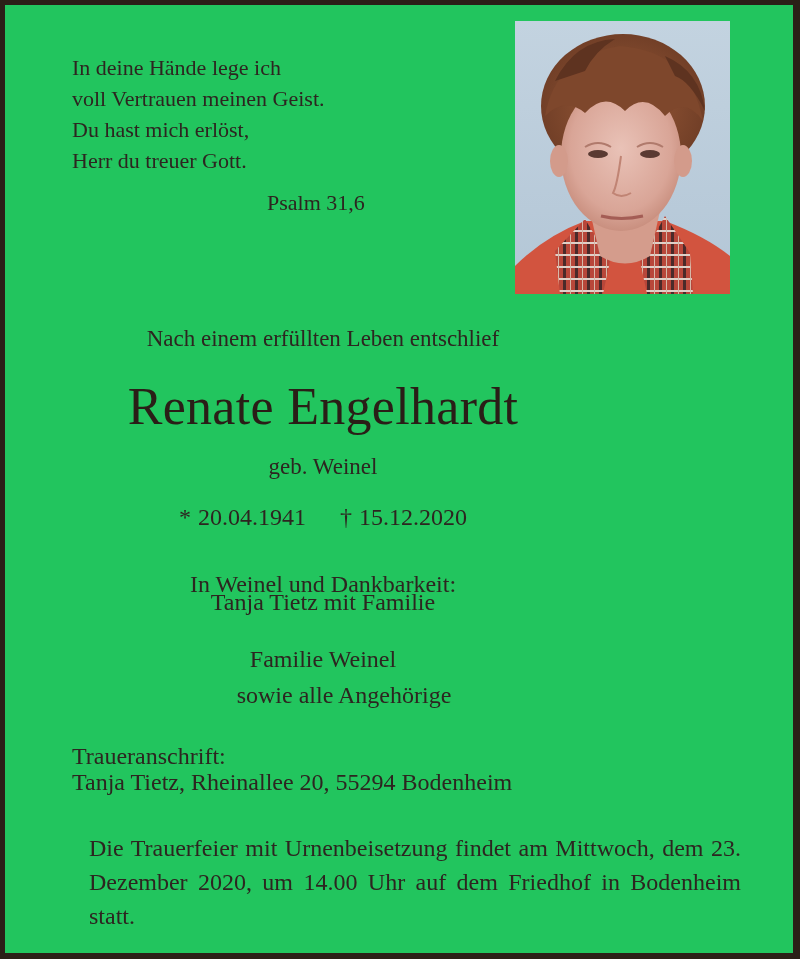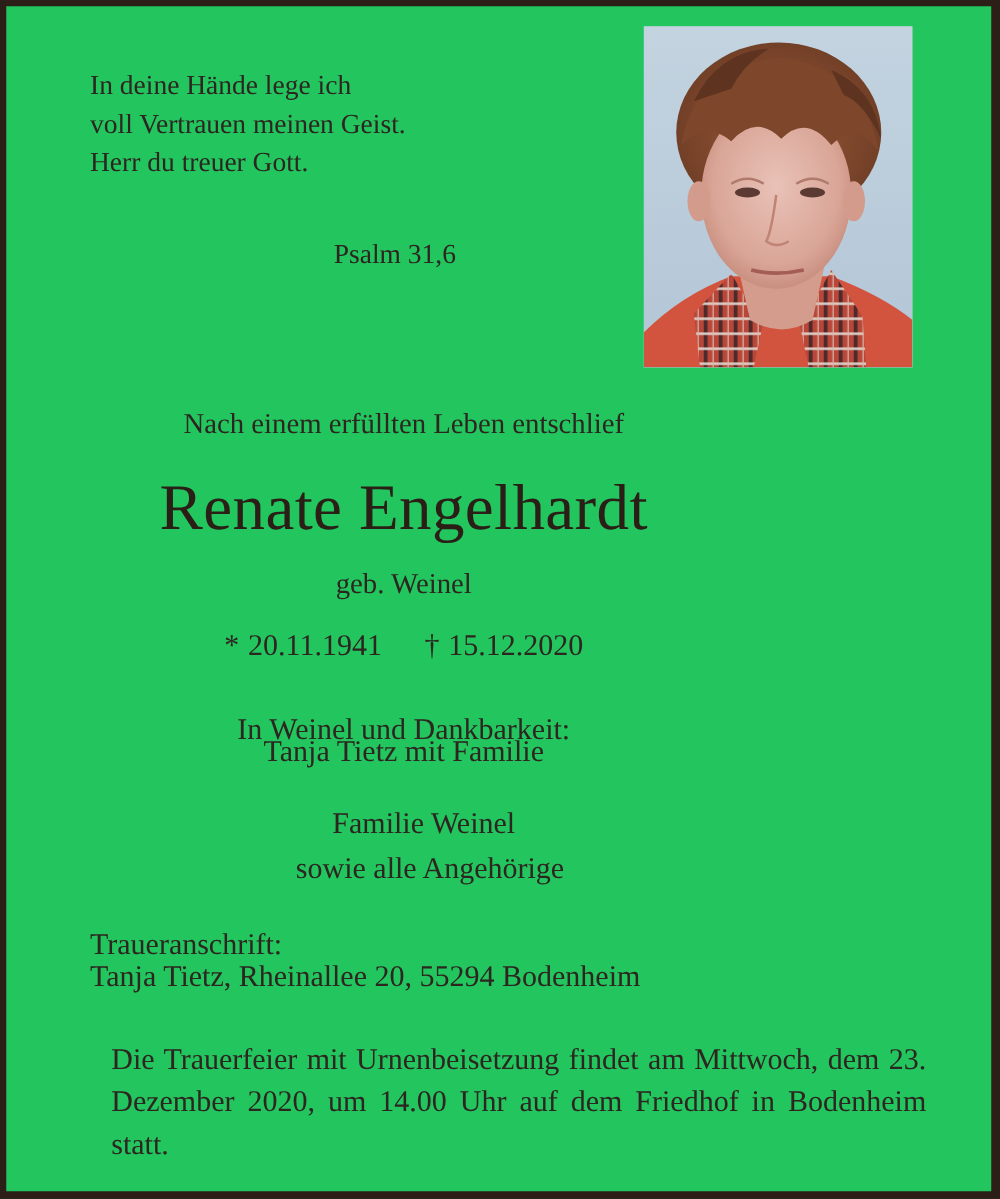--- a/index.html
+++ b/index.html
@@ -19,38 +19,39 @@
     .photo svg { display: block; width: 100%; height: 100%; }
     .center { left: 0; width: 636px; text-align: center; }
     .intro { top: 321px; font-size: 23px; color: #2d2520; }
     .name { top: 372px; font-size: 52px; color: #2a1e17; letter-spacing: 0.3px; }
     .maiden { top: 449px; font-size: 23px; color: #2d2520; }
     .dates { top: 499px; font-size: 24px; color: #2d2520; word-spacing: 1px; }
     .dates .sep { display: inline-block; width: 34px; }
     .mourn-head { top: 566px; font-size: 24px; color: #2d2520; }
     .mourner { font-size: 24px; color: #2d2520; }
     .m0 { top: 584px; }
-    .m1 { top: 641px; margin-left: 16px; }
+    .m1 { top: 641px; }
     .m2 { top: 677px; padding-left: 42px; }
     .addr-label { left: 67px; top: 738px; font-size: 24px; color: #2d2520; }
     .addr { left: 67px; top: 764px; font-size: 24px; color: #2d2520; }
     .service {
       position: absolute; left: 84px; top: 826px; width: 652px;
       font-size: 24px; line-height: 34px; color: #2d2520;
       text-align: justify; text-align-last: left;
     }
   </style>
 </head>
 <body>
 
 <div class="frame">
 
   <div class="abs verse">
     <div>In deine Hände lege ich</div>
     <div>voll Vertrauen meinen Geist.</div>
+    <div>Du hast mich erlöst,</div>
     <div>Herr du treuer Gott.</div>
   </div>
   <div class="abs psalm">Psalm 31,6</div>
 
   <div class="photo">
     <svg viewBox="0 0 215 273" preserveAspectRatio="none">
       <defs>
         <linearGradient id="bg" x1="0" y1="0" x2="0" y2="1">
           <stop offset="0" stop-color="#c3d3e0"></stop>
           <stop offset="1" stop-color="#b3c6d6"></stop>
@@ -100,21 +101,21 @@
 
       <path d="M86 195 Q106 200 128 195" stroke="#a45d55" stroke-width="3" fill="none"></path>
     </svg>
   </div>
 
   <div class="abs center intro">Nach einem erfüllten Leben entschlief</div>
   <div class="abs center name">Renate Engelhardt</div>
   <div class="abs center maiden">geb. Weinel</div>
   <div class="abs center dates">
     <span>*</span>
-    <span>20.11.1941</span><span class="sep"></span><span>†</span>
+    <span>20.04.1941</span><span class="sep"></span><span>†</span>
     <span>15.12.2020</span>
   </div>
 
   <div class="abs center mourn-head">In Weinel und Dankbarkeit:</div>
   <div class="abs center mourner m0">Tanja Tietz mit Familie</div>
   <div class="abs center mourner m1">Familie Weinel</div>
   <div class="abs center mourner m2">sowie alle Angehörige</div>
 
   <div class="abs addr-label">Traueranschrift:</div>
   <div class="abs addr">Tanja Tietz, Rheinallee 20, 55294 Bodenheim</div>

